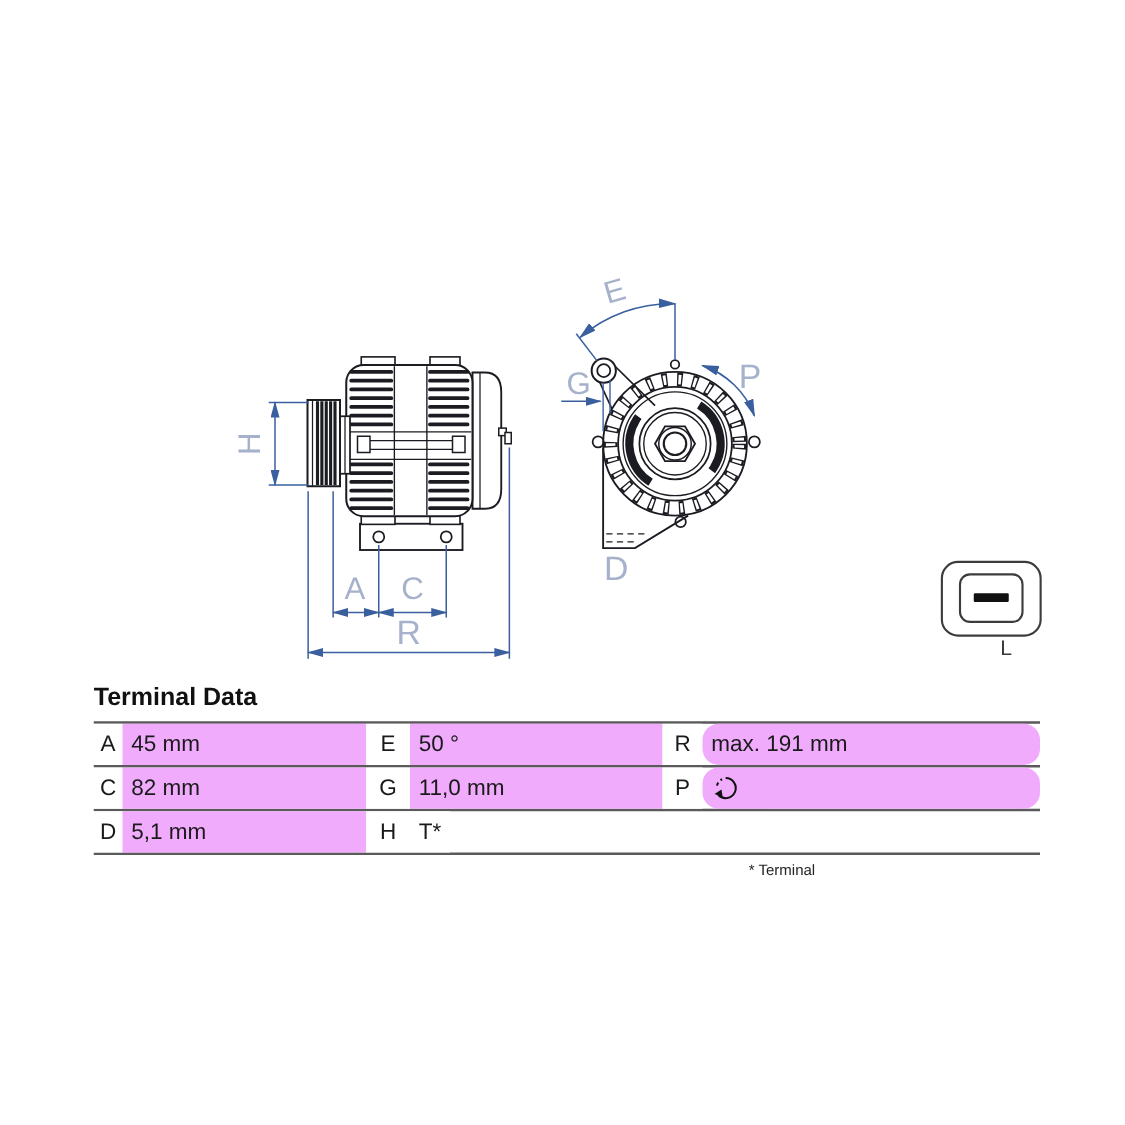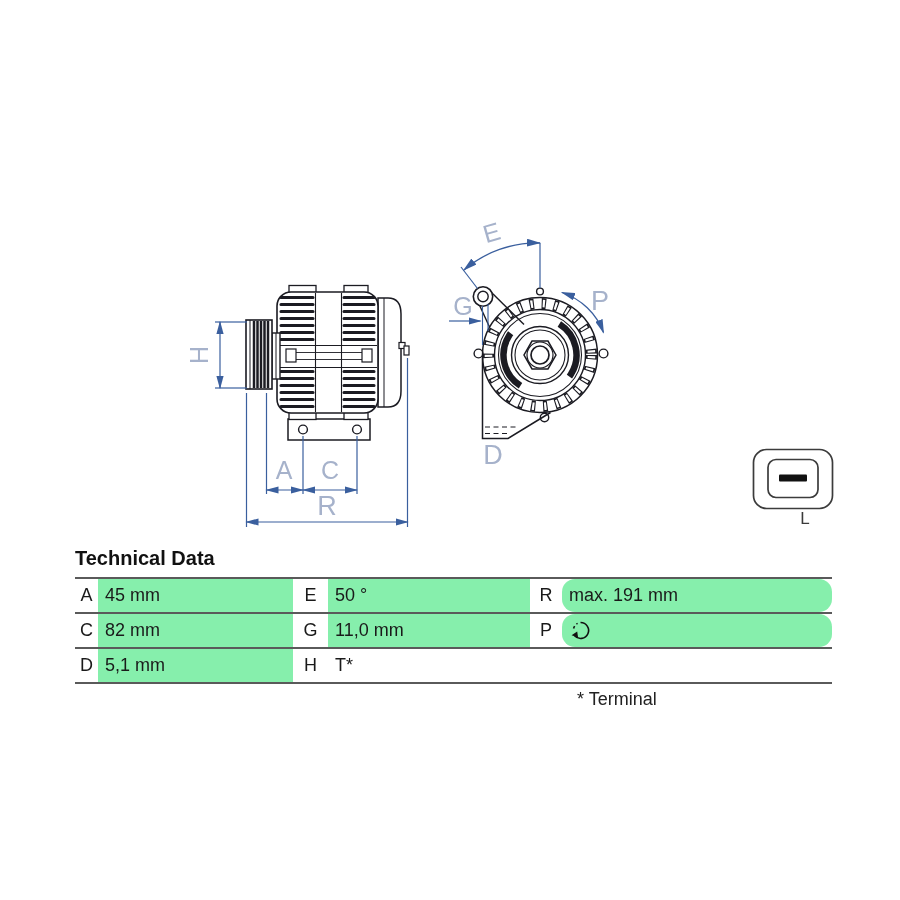--- a/index.html
+++ b/index.html
@@ -19,27 +19,27 @@
   .tech-table {
     position:absolute; left:75px; top:577px; width:757px;
     border-top:2px solid #5a5a5a;
     font-size:18px;
   }
   .trow { display:flex; height:33px; border-bottom:2px solid #5a5a5a; align-items:stretch; }
   .tlabel { display:flex; align-items:center; justify-content:center; background:#ffffff; }
   .tlabel.g1 { width:23px; }
   .tlabel.g2 { width:35px; }
   .tlabel.g3 { width:32px; }
-  .tvalue { display:flex; align-items:center; background:#86efac; margin:0 0; padding-left:7px; }
+  .tvalue { display:flex; align-items:center; background:#f0abfc; margin:0 0; padding-left:7px; }
   .tvalue.g1 { width:188px; }
   .tvalue.g2 { width:195px;text-align:center; }
   .tvalue.g3 { flex:1;border-radius:13px; }
   .footnote {
-    position:absolute; left:577px; top:689px;
-    font-size:18px; color:#222222;
+    position:absolute; left:599px; top:689px;
+    font-size:12px; color:#222222;
   }
   .p-icon { display:inline-block; }
   .dim-label { fill:#a6b2cb; }
   text { font-family:"Liberation Sans", sans-serif; }
 </style>
 </head>
 <body>
 
 <div class="page">
 
@@ -192,21 +192,21 @@
     </g>
 
     <g stroke="#3c3c3c" fill="none">
       <rect x="753.5" y="449.5" width="79" height="59" rx="13" stroke-width="1.7" fill="#ffffff"></rect>
       <rect x="768" y="459.5" width="50" height="38" rx="8" stroke-width="1.7" fill="#ffffff"></rect>
       <rect x="779" y="474.5" width="28" height="7" rx="1" fill="#111111" stroke="none"></rect>
       <text x="805" y="524" font-size="17" text-anchor="middle" fill="#3a3a3a" stroke="none">L</text>
     </g>
   </svg>
 
-  <div class="section-title">Technical Data</div>
+  <div class="section-title">Terminal Data</div>
 
   <div class="tech-table">
     <div class="trow">
       <div class="tlabel g1">A</div>
       <div class="tvalue g1">45 mm</div>
       <div class="tlabel g2">E</div>
       <div class="tvalue g2">50 °</div>
       <div class="tlabel g3">R</div>
       <div class="tvalue g3">max. 191 mm</div>
     </div>

